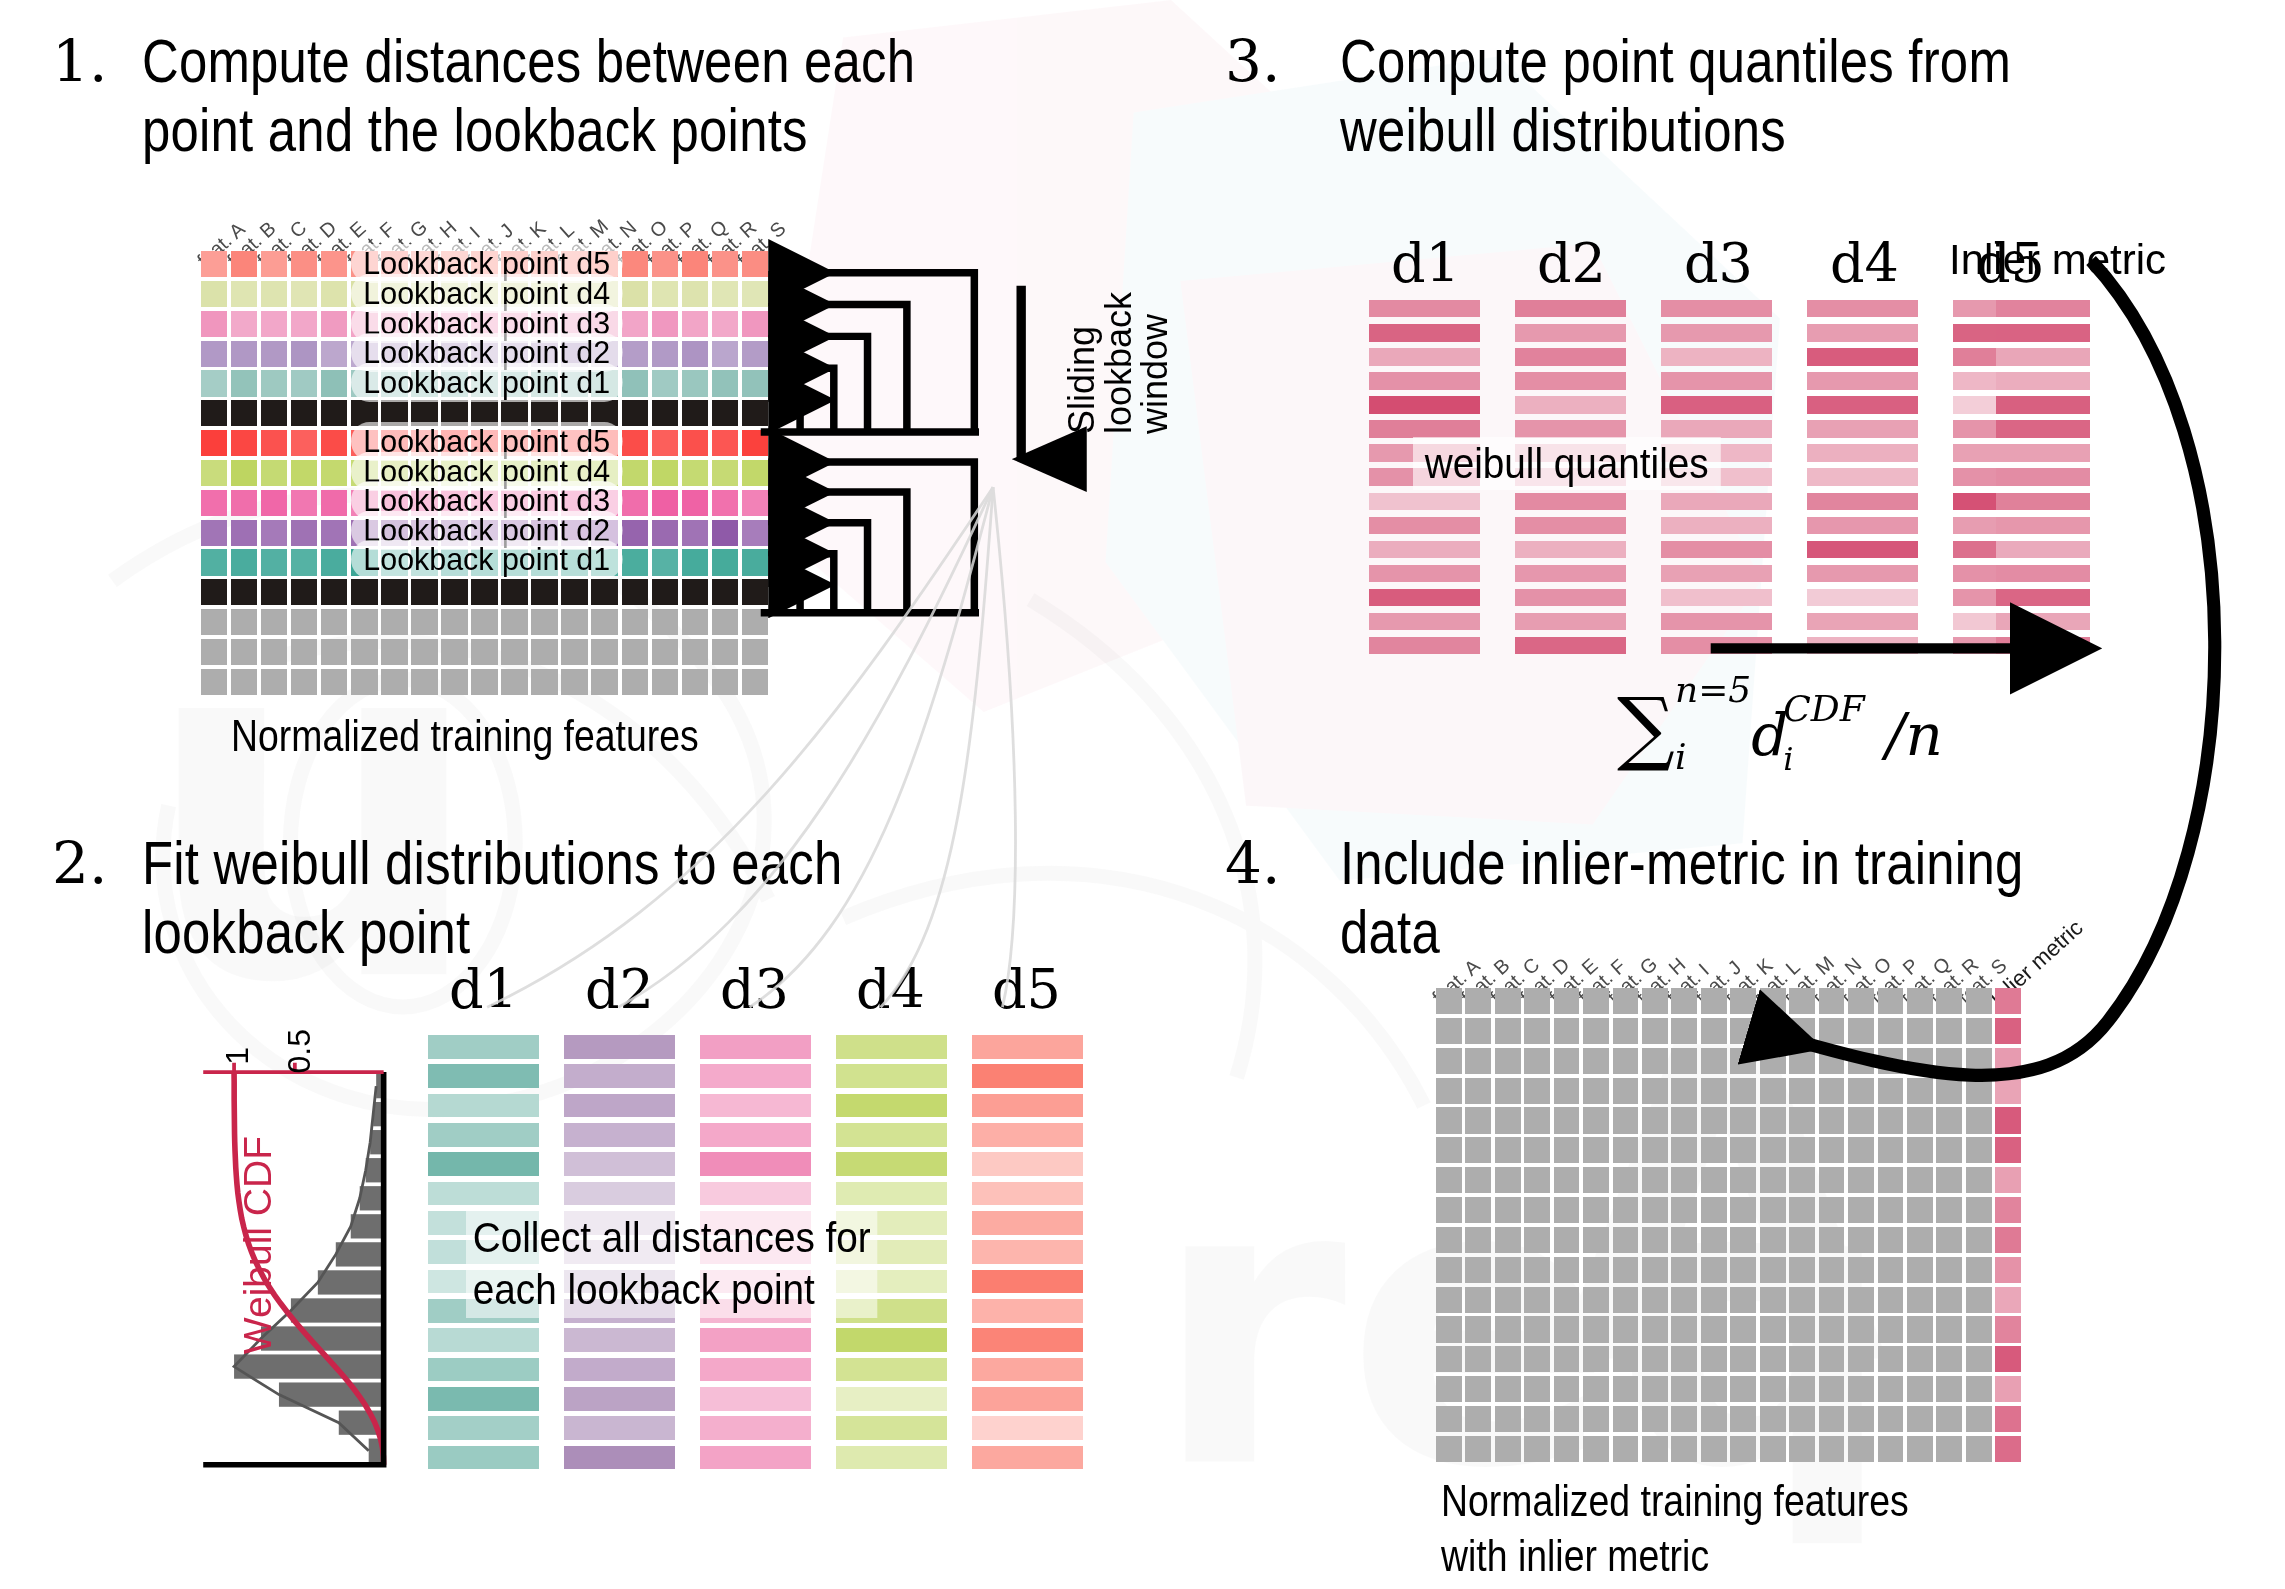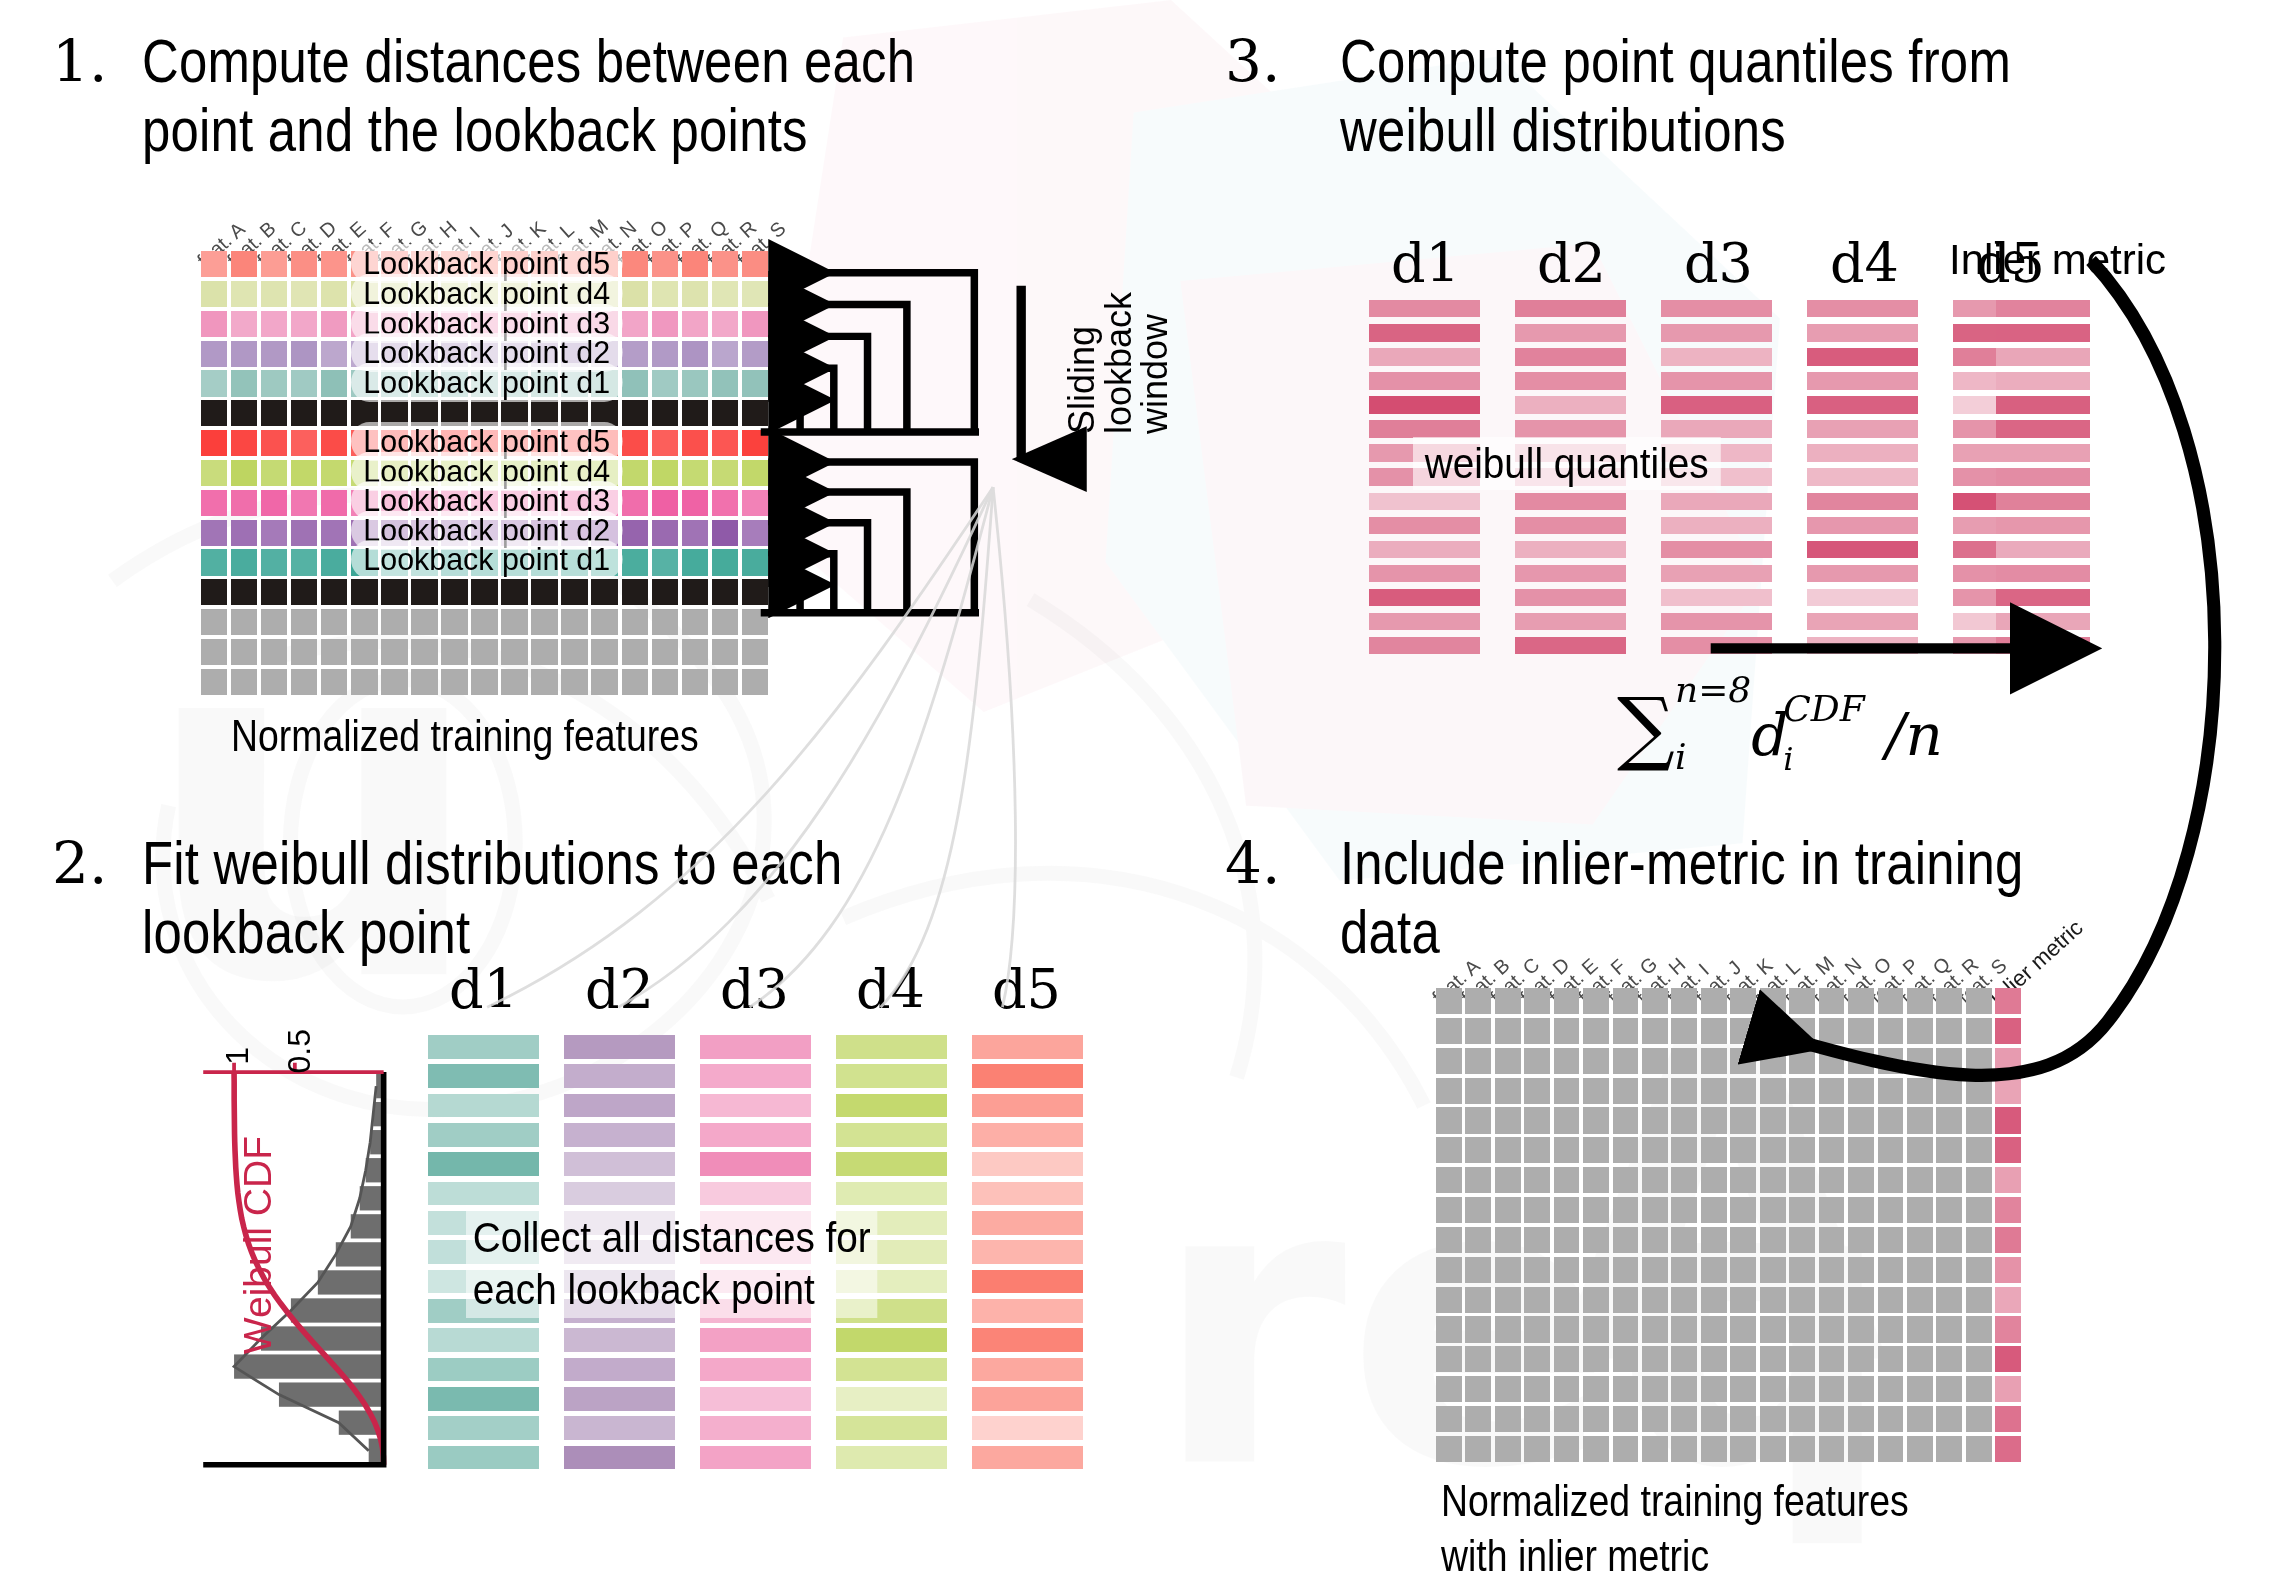--- a/index.html
+++ b/index.html
@@ -682,21 +682,21 @@
         <div class="bar" style="height: 17.5px; margin-bottom: 6.6px; background: rgb(218, 102, 133);"></div>
         <div class="bar" style="height: 17.5px; margin-bottom: 6.6px; background: rgb(233, 166, 184);"></div>
         <div class="bar" style="height: 17.5px; margin-bottom: 6.6px; background: rgb(224, 126, 152);"></div>
       </div>
     </div>
 
 <div style="position:absolute;left:1617px;top:680px;font-family:'DejaVu Serif',serif;
             font-size:58px;color:#000;white-space:nowrap;">
   <span style="display:inline-block;position:relative;">
     <span style="font-size:81px;">∑</span>
-    <span style="position:absolute;left:58px;top:-11.2px;font-size:36px;font-style:italic;">n=8</span>
+    <span style="position:absolute;left:58px;top:-11.2px;font-size:36px;font-style:italic;">n=5</span>
     <span style="position:absolute;left:58px;top:56px;font-size:36px;font-style:italic;">i</span>
   </span>
   <span style="display:inline-block;position:relative;margin-left:58px;">
     <span style="font-style:italic;">d</span>
     <span style="position:absolute;left:32px;top:-13px;font-size:36px;font-style:italic;">CDF</span>
     <span style="position:absolute;left:32px;top:39px;font-size:32px;font-style:italic;">i</span>
   </span>
   <span style="margin-left:79px;font-style:italic;">/n</span>
 </div>
 

